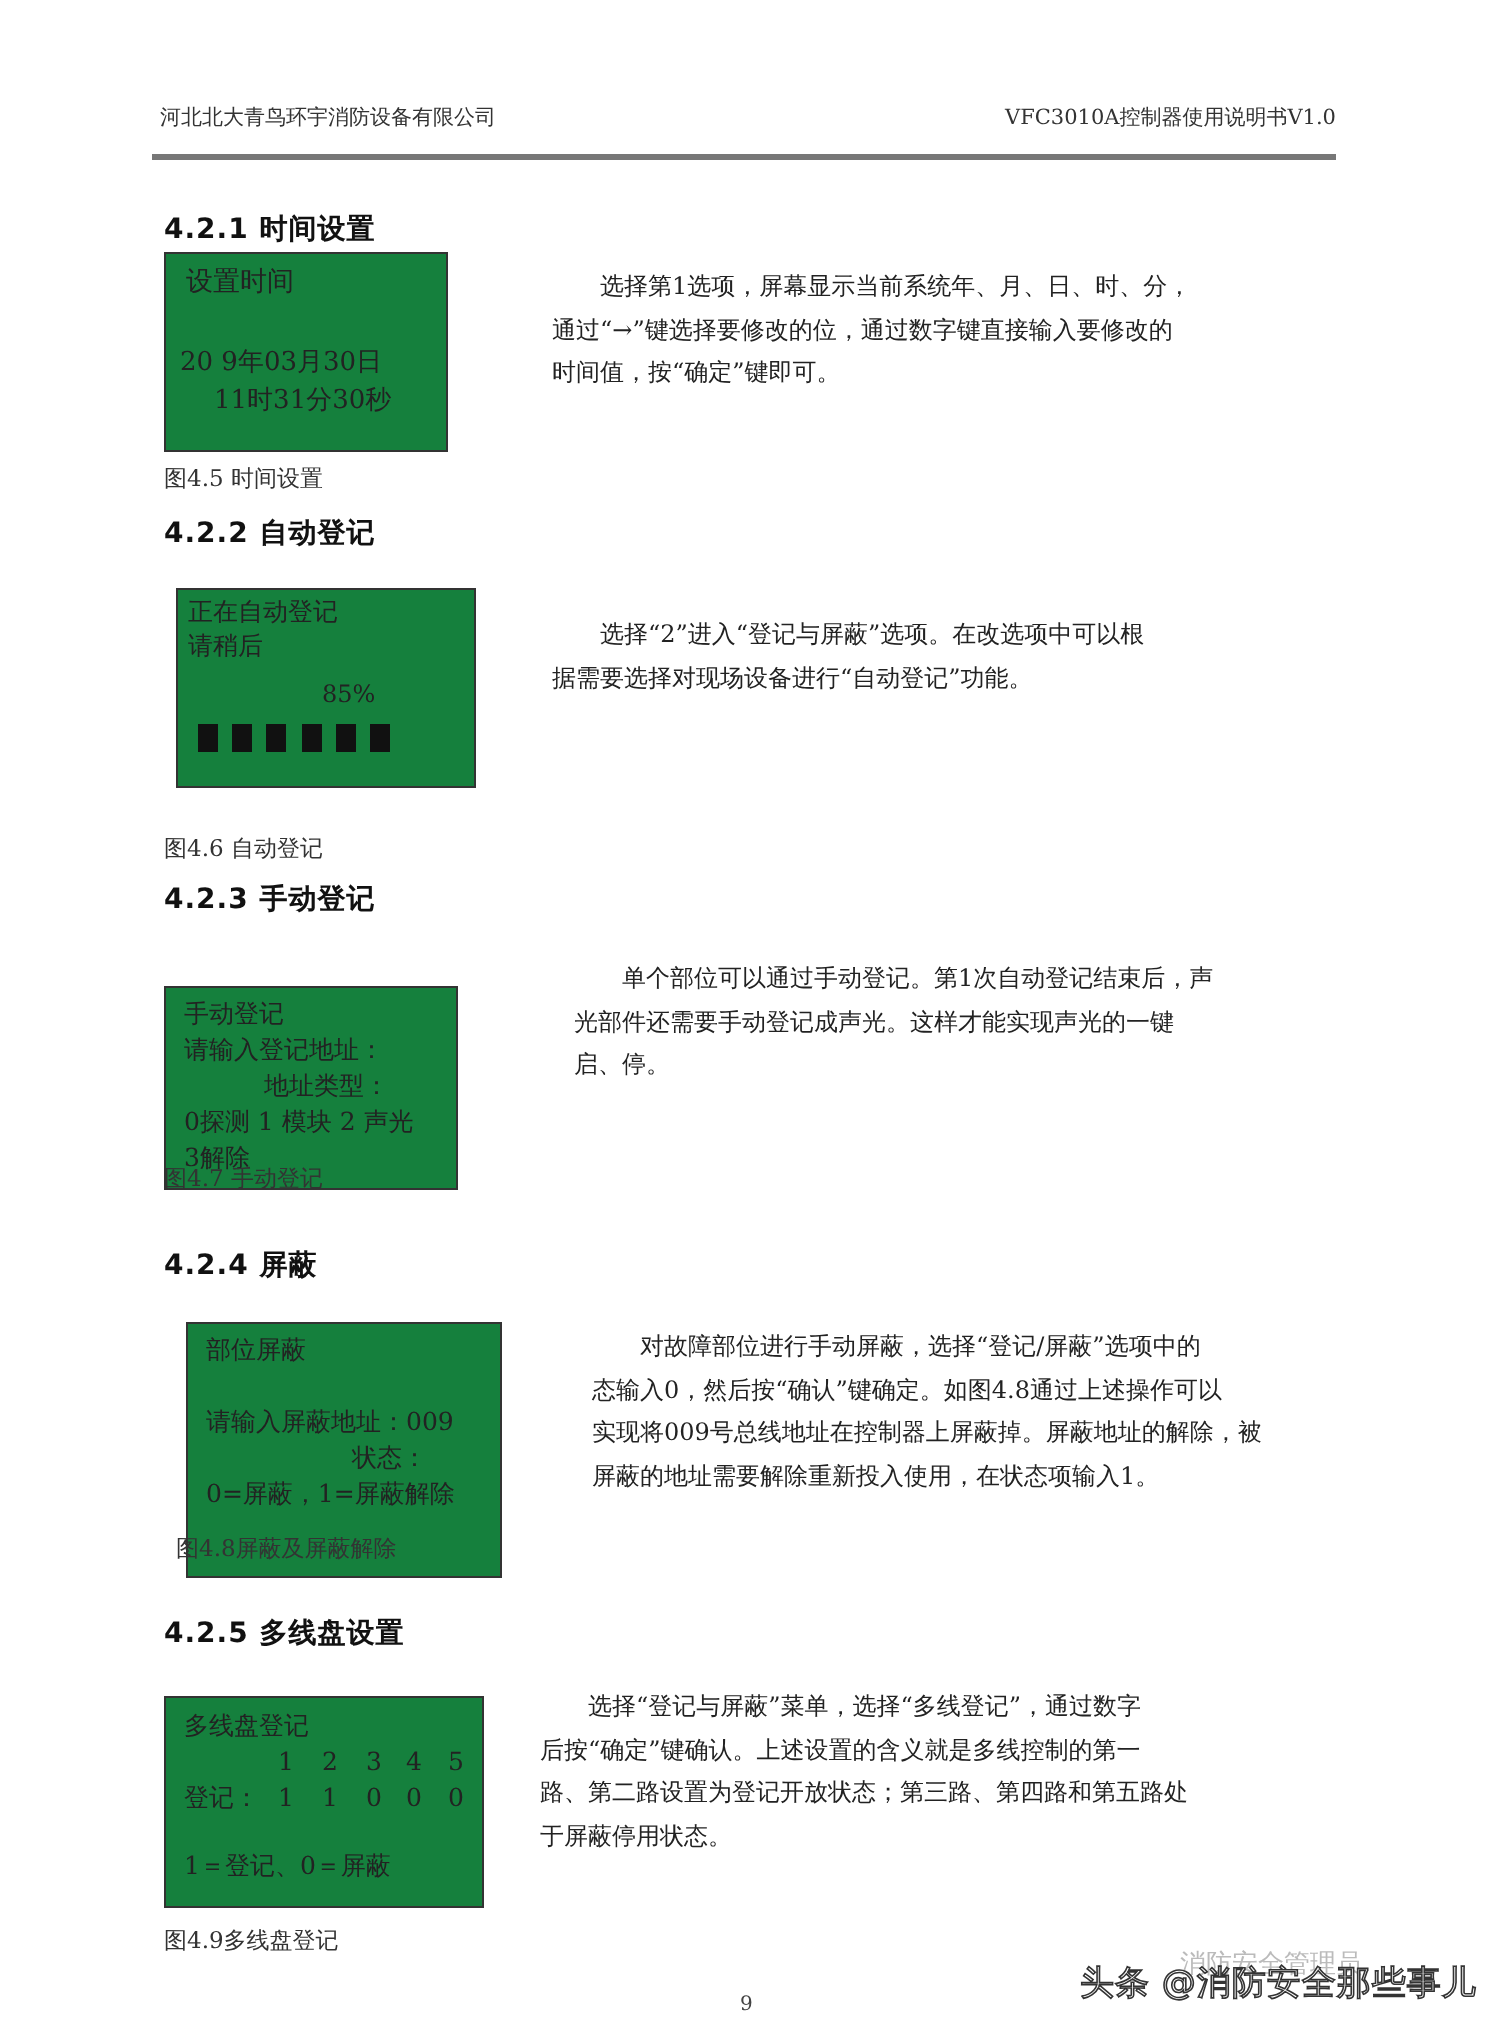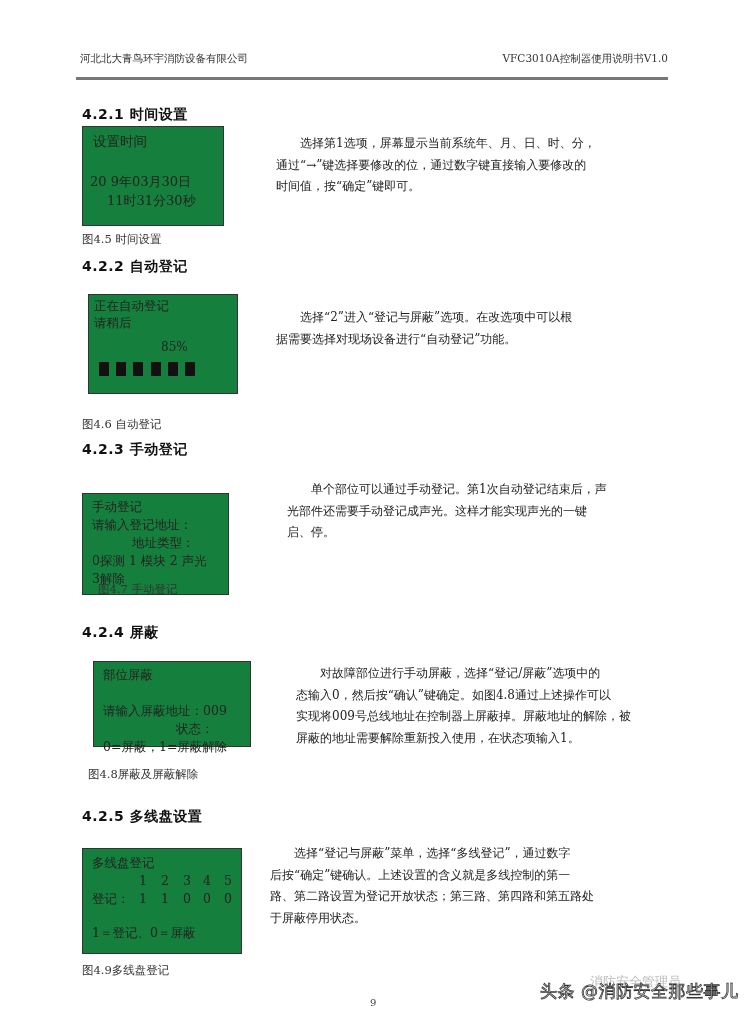--- a/index.html
+++ b/index.html
@@ -84,29 +84,29 @@
 </div>
 
 <div class="h" style="left:82px; top:441px;">4.2.3 手动登记</div>
 <div class="lcd" style="left:82px; top:493px; width:147px; height:102px;">
   <div style="left:9px; top:4px;">手动登记</div>
   <div style="left:9px; top:22px;">请输入登记地址：</div>
   <div style="left:49px; top:40px;">地址类型：</div>
   <div style="left:9px; top:58px;">0探测 1 模块 2 声光</div>
   <div style="left:9px; top:76px;">3解除</div>
 </div>
-<div class="cap" style="left:98px; top:582px;">图4.7 手动登记</div>
+<div class="cap" style="left:82px; top:582px;">图4.7 手动登记</div>
 <div class="para" style="left:287px; top:479px;">
   <p style="text-indent:24px;">单个部位可以通过手动登记。第1次自动登记结束后，声</p>
   <p>光部件还需要手动登记成声光。这样才能实现声光的一键</p>
   <p>启、停。</p>
 </div>
 
 <div class="h" style="left:82px; top:624px;">4.2.4 屏蔽</div>
-<div class="lcd" style="left:93px; top:661px; width:158px; height:86px;">
+<div class="lcd" style="left:93px; top:661px; width:158px; height:128px;">
   <div style="left:9px; top:4px;">部位屏蔽</div>
   <div style="left:9px; top:40px;">请输入屏蔽地址：009</div>
   <div style="left:82px; top:58px;">状态：</div>
   <div style="left:9px; top:76px;">0=屏蔽，1=屏蔽解除</div>
 </div>
 <div class="cap" style="left:88px; top:767px;">图4.8屏蔽及屏蔽解除</div>
 <div class="para" style="left:296px; top:663px;">
   <p style="text-indent:24px;">对故障部位进行手动屏蔽，选择“登记/屏蔽”选项中的</p>
   <p>态输入0，然后按“确认”键确定。如图4.8通过上述操作可以</p>
   <p>实现将009号总线地址在控制器上屏蔽掉。屏蔽地址的解除，被</p>

